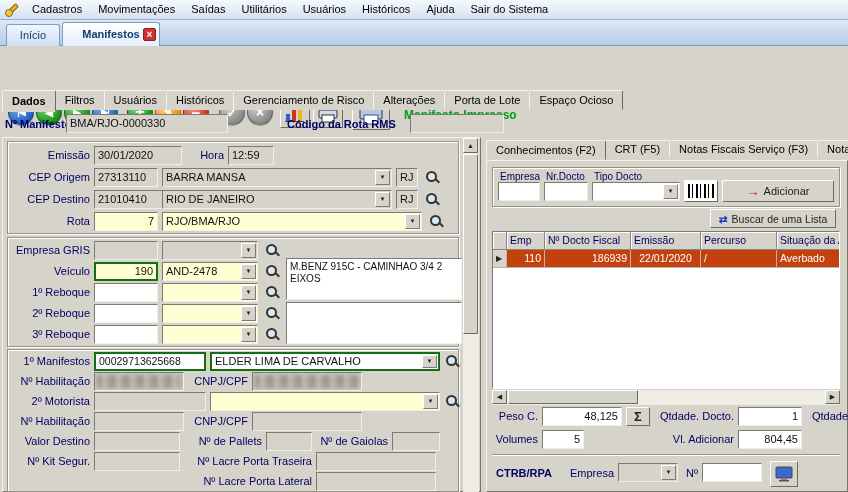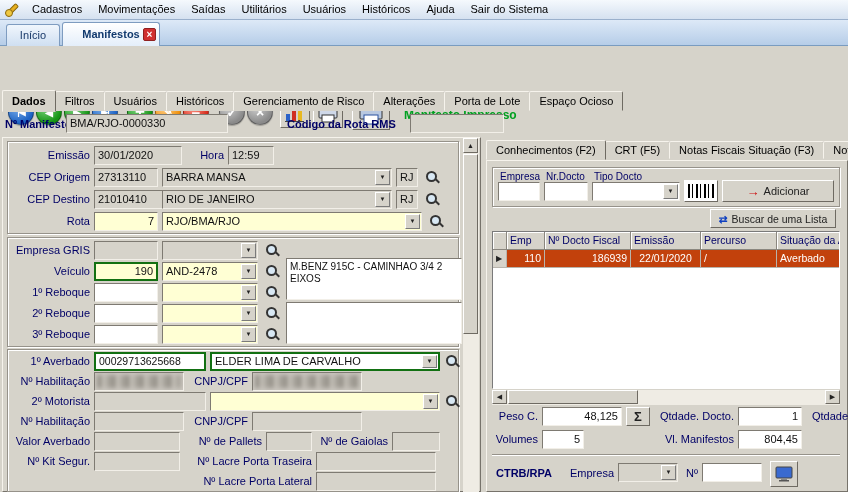--- a/index.html
+++ b/index.html
@@ -25,21 +25,21 @@
   .c-orange{background:radial-gradient(circle at 35% 30%,#ffd089,#ef8f0a 70%)}
   .c-red{background:radial-gradient(circle at 35% 30%,#ff9a8a,#d62a1a 70%)}
   .c-gray{background:radial-gradient(circle at 35% 30%,#cfcfcf,#8a8a8a 70%)}
   .tbtn{position:absolute;background:#d6d3ca;border:1px solid;border-color:#fff #6e6a62 #6e6a62 #fff;display:flex;align-items:center;justify-content:center;color:#222}
   .etched{position:absolute;border:1px solid #96928a;box-shadow:inset 1px 1px 0 #fff,1px 1px 0 #fff}
   .panel-raised{position:absolute;border:1px solid;border-color:#f6f3ec #77736b #77736b #f6f3ec}
   .menubar{position:absolute;left:0;top:0;width:848px;height:20px;background:linear-gradient(#f5f9fd,#d5e1f0);border-bottom:1px solid #9ab0cc;display:flex;align-items:center}
   .menuitem{padding:0 8px;line-height:19px;font-size:11px;color:#000;cursor:default}
   .wtabs{position:absolute;left:0;top:20px;width:848px;height:26px;background:linear-gradient(#dde9f7,#b6cde8);border-bottom:1px solid #7a9cc0}
   .wtab{position:absolute;border:1px solid #7e9cc0;border-bottom:none;border-radius:3px 3px 0 0;text-align:center;font-size:11px}
-  .ptabs{position:absolute;display:flex;align-items:center}
+  .ptabs{position:absolute;display:flex;align-items:flex-start}
   .ptab{height:20px;line-height:19px;padding:0 9px;background:#d6d3ca;border:1px solid;border-color:#f6f3ec #6e6a62 #d6d3ca #f6f3ec;border-radius:2px 2px 0 0;margin-right:-1px;font-size:11px;white-space:nowrap}
   .ptab.active{height:22px;line-height:21px;font-weight:bold;z-index:2}
   .grid{position:absolute;background:#fff;border:1px solid;border-color:#7a7a7a #fff #fff #7a7a7a;overflow:hidden}
   .grow{display:flex;height:18px}
   .gcell{flex:none;border-right:1px solid #b8b4ac;border-bottom:1px solid #b8b4ac;padding:0 3px;line-height:17px;font-size:10.5px;white-space:nowrap;overflow:hidden}
   .ghead .gcell{background:#d6d3ca;color:#000066;border-right:1px solid #8a867e;border-bottom:1px solid #8a867e;box-shadow:inset 1px 1px 0 #fff}
   .sel{background:#c2410c;color:#fff}
   .sbtrack{position:absolute;background:#efece4}
   .sbthumb{position:absolute;background:#d6d3ca;border:1px solid;border-color:#fff #6e6a62 #6e6a62 #fff}
   .redact{position:absolute;height:19px;background:#cac6be;border:1px solid;border-color:#7e7a72 #f2efe8 #f2efe8 #7e7a72;overflow:hidden}
@@ -187,42 +187,42 @@
   <span class="mag" style="left:264px;top:305px"></span>
   <div class="lbl r" style="left:8px;top:325px;width:82px">3º Reboque</div>
   <div class="inp" style="left:94px;top:325px;width:64px"></div>
   <div class="combo yellow" style="left:162px;top:325px;width:96px">
       <span class="dd">▼</span>
     </div>
   <span class="mag" style="left:264px;top:326px"></span>
 
   <div class="etched" style="left:7px;top:349px;width:452px;height:143px"></div>
 
-  <div class="lbl r" style="left:8px;top:352px;width:82px">1º Averbado</div>
+  <div class="lbl r" style="left:8px;top:352px;width:82px">1º Manifestos</div>
   <div class="inp focusg" style="left:94px;top:352px;width:112px;font-size:10.5px">00029713625668</div>
   <div class="combo focusg" style="left:210px;top:352px;width:230px"><span>ELDER LIMA DE CARVALHO</span><span class="dd">▼</span></div>
   <span class="mag" style="left:444px;top:353px"></span>
 
   <div class="lbl r" style="left:8px;top:372px;width:82px">Nº Habilitação</div>
   <div class="redact" style="left:94px;top:372px;width:90px"></div>
   <div class="lbl r" style="left:194px;top:372px;width:54px">CNPJ/CPF</div>
   <div class="redact" style="left:252px;top:372px;width:110px"></div>
 
   <div class="lbl r" style="left:8px;top:392px;width:82px">2º Motorista</div>
   <div class="inp gray" style="left:94px;top:392px;width:112px"></div>
   <div class="combo yellow" style="left:210px;top:392px;width:230px">
       <span class="dd">▼</span>
     </div>
   <span class="mag" style="left:444px;top:393px"></span>
   <div class="lbl r" style="left:8px;top:412px;width:82px">Nº Habilitação</div>
   <div class="inp gray" style="left:94px;top:412px;width:90px"></div>
   <div class="lbl r" style="left:194px;top:412px;width:54px">CNPJ/CPF</div>
   <div class="inp gray" style="left:252px;top:412px;width:110px"></div>
 
-  <div class="lbl r" style="left:8px;top:432px;width:82px">Valor Averbado</div>
+  <div class="lbl r" style="left:8px;top:432px;width:82px">Valor Destino</div>
   <div class="inp gray" style="left:94px;top:432px;width:86px"></div>
   <div class="lbl r" style="left:192px;top:432px;width:70px">Nº de Pallets</div>
   <div class="inp gray" style="left:266px;top:432px;width:46px"></div>
   <div class="lbl r" style="left:316px;top:432px;width:72px">Nº de Gaiolas</div>
   <div class="inp gray" style="left:392px;top:432px;width:48px"></div>
 
   <div class="lbl r" style="left:8px;top:452px;width:82px">Nº Kit Segur.</div>
   <div class="inp gray" style="left:94px;top:452px;width:86px"></div>
   <div class="lbl r" style="left:186px;top:452px;width:126px">Nº Lacre Porta Traseira</div>
   <div class="inp gray" style="left:316px;top:452px;width:120px"></div>
@@ -230,21 +230,21 @@
   <div class="inp gray" style="left:316px;top:472px;width:120px"></div>
 
   <div class="sbtrack" style="left:463px;top:138px;width:16px;height:354px">
     <div class="tbtn" style="left:0;top:0;width:15px;height:15px;font-size:7px">▲</div>
     <div class="sbthumb" style="left:0;top:16px;width:15px;height:180px"></div>
   </div>
 
   <div class="ptabs" style="left:486px;top:140px;height:20px;width:362px;overflow:hidden">
     <div class="ptab active" style="height:20px;line-height:19px;font-weight:normal">Conhecimentos (F2)</div>
     <div class="ptab" style="height:18px;line-height:17px">CRT (F5)</div>
-    <div class="ptab" style="height:18px;line-height:17px">Notas Fiscais Situação (F3)</div>
+    <div class="ptab" style="height:18px;line-height:17px">Notas Fiscais Serviço (F3)</div>
     <div class="ptab" style="height:18px;line-height:17px">Notas Fis</div>
   </div>
   <div class="panel-raised" style="left:486px;top:160px;width:362px;height:332px"></div>
 
   <div class="etched" style="left:492px;top:167px;width:348px;height:40px"></div>
   <div class="lbl" style="left:500px;top:167px;font-size:10px">Empresa</div>
   <div class="lbl" style="left:546px;top:167px;font-size:10px">Nr.Docto</div>
   <div class="lbl" style="left:594px;top:167px;font-size:10px">Tipo Docto</div>
   <div class="inp" style="left:498px;top:182px;width:42px"></div>
   <div class="inp" style="left:544px;top:182px;width:44px"></div>
@@ -289,21 +289,21 @@
   </div>
 
   <div class="lbl r" style="left:494px;top:407px;width:44px">Peso C.</div>
   <div class="inp num" style="left:542px;top:407px;width:80px">48,125</div>
   <div class="tbtn" style="left:626px;top:407px;width:24px;height:19px;font-weight:bold;font-size:13px">Σ</div>
   <div class="lbl r" style="left:654px;top:407px;width:80px">Qtdade. Docto.</div>
   <div class="inp num" style="left:738px;top:407px;width:64px">1</div>
   <div class="lbl" style="left:812px;top:407px">Qtdade</div>
   <div class="lbl r" style="left:494px;top:430px;width:44px">Volumes</div>
   <div class="inp num" style="left:542px;top:430px;width:42px">5</div>
-  <div class="lbl r" style="left:654px;top:430px;width:80px">Vl. Manifestos</div>
+  <div class="lbl r" style="left:654px;top:430px;width:80px">Vl. Adicionar</div>
   <div class="inp num" style="left:738px;top:430px;width:64px">804,45</div>
 
   <div class="sep" style="left:492px;top:454px;width:348px"></div>
 
   <div class="lbl b" style="left:496px;top:464px">CTRB/RPA</div>
   <div class="lbl" style="left:570px;top:464px">Empresa</div>
   <div class="combo gray" style="left:618px;top:463px;width:60px">
       <span class="dd">▼</span>
     </div>
   <div class="lbl" style="left:686px;top:464px">Nº</div>

